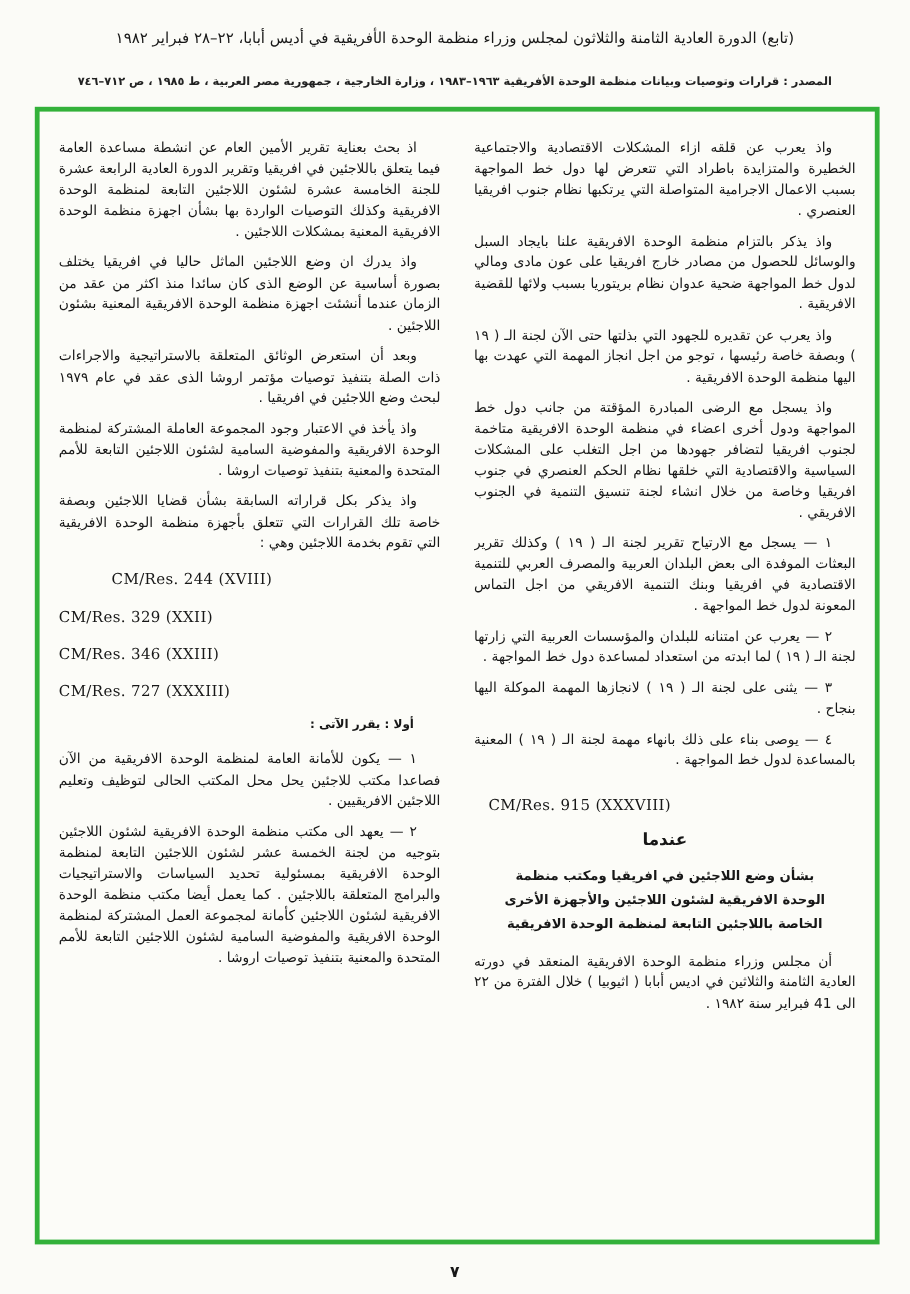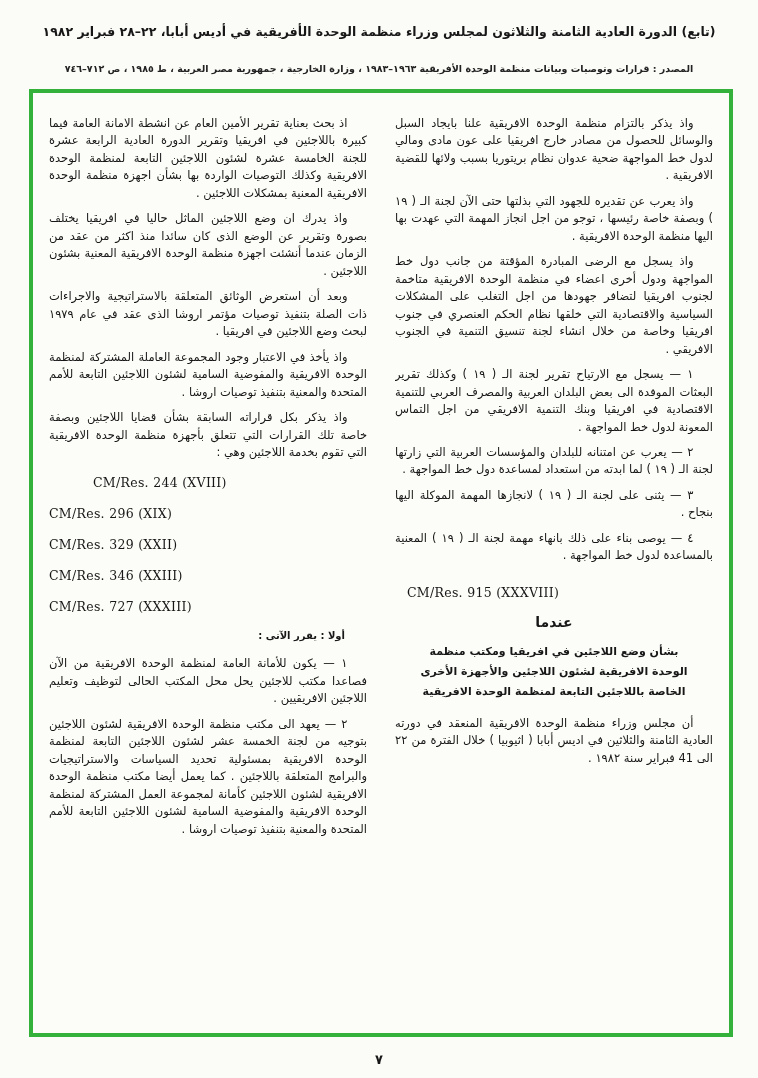--- a/index.html
+++ b/index.html
@@ -12,21 +12,21 @@
     font-family: "DejaVu Sans", sans-serif;
     overflow: hidden;
   }
   .doc-header {
     direction: rtl;
     text-align: center;
     padding: 24px 22px 0;
   }
   .header-line1 {
     font-size: 12.5px;
-    font-weight: bold;
+    font-weight: normal;
     letter-spacing: 0.2px;
   }
   .header-line2 {
     font-size: 9.5px;
     font-weight: bold;
     margin-top: 24px;
     color: #222;
   }
   .green-box {
     position: absolute;
@@ -105,41 +105,41 @@
 
 <header class="doc-header">
   <div class="header-line1">(تابع) الدورة العادية الثامنة والثلاثون لمجلس وزراء منظمة الوحدة الأفريقية في أديس أبابا، ٢٢–٢٨ فبراير ١٩٨٢</div>
   <div class="header-line2">المصدر : قرارات وتوصيات وبيانات منظمة الوحدة الأفريقية ١٩٦٣–١٩٨٣ ، وزارة الخارجية ، جمهورية مصر العربية ، ط ١٩٨٥ ، ص ٧١٢–٧٤٦</div>
 </header>
 
 <div class="green-box">
   <div class="columns">
 
     <section class="col" dir="rtl">
+      <p class="para">واذ يعرب عن قلقه ازاء المشكلات الاقتصادية والاجتماعية الخطيرة والمتزايدة باطراد التي تتعرض لها دول خط المواجهة بسبب الاعمال الاجرامية المتواصلة التي يرتكبها نظام جنوب افريقيا العنصري .</p>
       <p class="para">واذ يذكر بالتزام منظمة الوحدة الافريقية علنا بايجاد السبل والوسائل للحصول من مصادر خارج افريقيا على عون مادى ومالي لدول خط المواجهة ضحية عدوان نظام بريتوريا بسبب ولائها للقضية الافريقية .</p>
       <p class="para">واذ يعرب عن تقديره للجهود التي بذلتها حتى الآن لجنة الـ ( ١٩ ) وبصفة خاصة رئيسها ، توجو من اجل انجاز المهمة التي عهدت بها اليها منظمة الوحدة الافريقية .</p>
       <p class="para">واذ يسجل مع الرضى المبادرة المؤقتة من جانب دول خط المواجهة ودول أخرى اعضاء في منظمة الوحدة الافريقية متاخمة لجنوب افريقيا لتضافر جهودها من اجل التغلب على المشكلات السياسية والاقتصادية التي خلقها نظام الحكم العنصري في جنوب افريقيا وخاصة من خلال انشاء لجنة تنسيق التنمية في الجنوب الافريقي .</p>
       <p class="para op">١ — يسجل مع الارتياح تقرير لجنة الـ ( ١٩ ) وكذلك تقرير البعثات الموفدة الى بعض البلدان العربية والمصرف العربي للتنمية الاقتصادية في افريقيا وبنك التنمية الافريقي من اجل التماس المعونة لدول خط المواجهة .</p>
       <p class="para op">٢ — يعرب عن امتنانه للبلدان والمؤسسات العربية التي زارتها لجنة الـ ( ١٩ ) لما ابدته من استعداد لمساعدة دول خط المواجهة .</p>
       <p class="para op">٣ — يثنى على لجنة الـ ( ١٩ ) لانجازها المهمة الموكلة اليها بنجاح .</p>
       <p class="para op">٤ — يوصى بناء على ذلك بانهاء مهمة لجنة الـ ( ١٩ ) المعنية بالمساعدة لدول خط المواجهة .</p>
       <div class="ref ref-solo">CM/Res. 915 (XXXVIII)</div>
       <h2 class="qarar">عندما</h2>
       <div class="title-block">بشأن وضع اللاجئين في افريقيا ومكتب منظمة الوحدة الافريقية لشئون اللاجئين والأجهزة الأخرى الخاصة باللاجئين التابعة لمنظمة الوحدة الافريقية</div>
       <p class="para">أن مجلس وزراء منظمة الوحدة الافريقية المنعقد في دورته العادية الثامنة والثلاثين في اديس أبابا ( اثيوبيا ) خلال الفترة من ٢٢ الى 41 فبراير سنة ١٩٨٢ .</p>
     </section>
 
     <section class="col" dir="rtl">
-      <p class="para">اذ بحث بعناية تقرير الأمين العام عن انشطة الامانة العامة فيما كبيرة باللاجئين في افريقيا وتقرير الدورة العادية الرابعة عشرة للجنة الخامسة عشرة لشئون اللاجئين التابعة لمنظمة الوحدة الافريقية وكذلك التوصيات الواردة بها بشأن اجهزة منظمة الوحدة الافريقية المعنية بمشكلات اللاجئين .</p>
-      <p class="para">واذ يدرك ان وضع اللاجئين الماثل حاليا في افريقيا يختلف بصورة وتقرير عن الوضع الذى كان سائدا منذ اكثر من عقد من الزمان عندما أنشئت اجهزة منظمة الوحدة الافريقية المعنية بشئون اللاجئين .</p>
+      <p class="para">اذ بحث بعناية تقرير الأمين العام عن انشطة مساعدة العامة فيما يتعلق باللاجئين في افريقيا وتقرير الدورة العادية الرابعة عشرة للجنة الخامسة عشرة لشئون اللاجئين التابعة لمنظمة الوحدة الافريقية وكذلك التوصيات الواردة بها بشأن اجهزة منظمة الوحدة الافريقية المعنية بمشكلات اللاجئين .</p>
+      <p class="para">واذ يدرك ان وضع اللاجئين الماثل حاليا في افريقيا يختلف بصورة أساسية عن الوضع الذى كان سائدا منذ اكثر من عقد من الزمان عندما أنشئت اجهزة منظمة الوحدة الافريقية المعنية بشئون اللاجئين .</p>
       <p class="para">وبعد أن استعرض الوثائق المتعلقة بالاستراتيجية والاجراءات ذات الصلة بتنفيذ توصيات مؤتمر اروشا الذى عقد في عام ١٩٧٩ لبحث وضع اللاجئين في افريقيا .</p>
       <p class="para">واذ يأخذ في الاعتبار وجود المجموعة العاملة المشتركة لمنظمة الوحدة الافريقية والمفوضية السامية لشئون اللاجئين التابعة للأمم المتحدة والمعنية بتنفيذ توصيات اروشا .</p>
       <p class="para">واذ يذكر بكل قراراته السابقة بشأن قضايا اللاجئين وبصفة خاصة تلك القرارات التي تتعلق بأجهزة منظمة الوحدة الافريقية التي تقوم بخدمة اللاجئين وهي :</p>
       <div class="ref ref-indent">CM/Res. 244 (XVIII)</div>
-      <div class="ref">CM/Res. 296 (XIX)</div>
       <div class="ref">CM/Res. 329 (XXII)</div>
       <div class="ref">CM/Res. 346 (XXIII)</div>
       <div class="ref">CM/Res. 727 (XXXIII)</div>
       <h3 class="section-heading">أولا : يقرر الآتى :</h3>
       <p class="para op">١ — يكون للأمانة العامة لمنظمة الوحدة الافريقية من الآن فصاعدا مكتب للاجئين يحل محل المكتب الحالى لتوظيف وتعليم اللاجئين الافريقيين .</p>
       <p class="para op">٢ — يعهد الى مكتب منظمة الوحدة الافريقية لشئون اللاجئين بتوجيه من لجنة الخمسة عشر لشئون اللاجئين التابعة لمنظمة الوحدة الافريقية بمسئولية تحديد السياسات والاستراتيجيات والبرامج المتعلقة باللاجئين . كما يعمل أيضا مكتب منظمة الوحدة الافريقية لشئون اللاجئين كأمانة لمجموعة العمل المشتركة لمنظمة الوحدة الافريقية والمفوضية السامية لشئون اللاجئين التابعة للأمم المتحدة والمعنية بتنفيذ توصيات اروشا .</p>
     </section>
 
   </div>
 </div>

